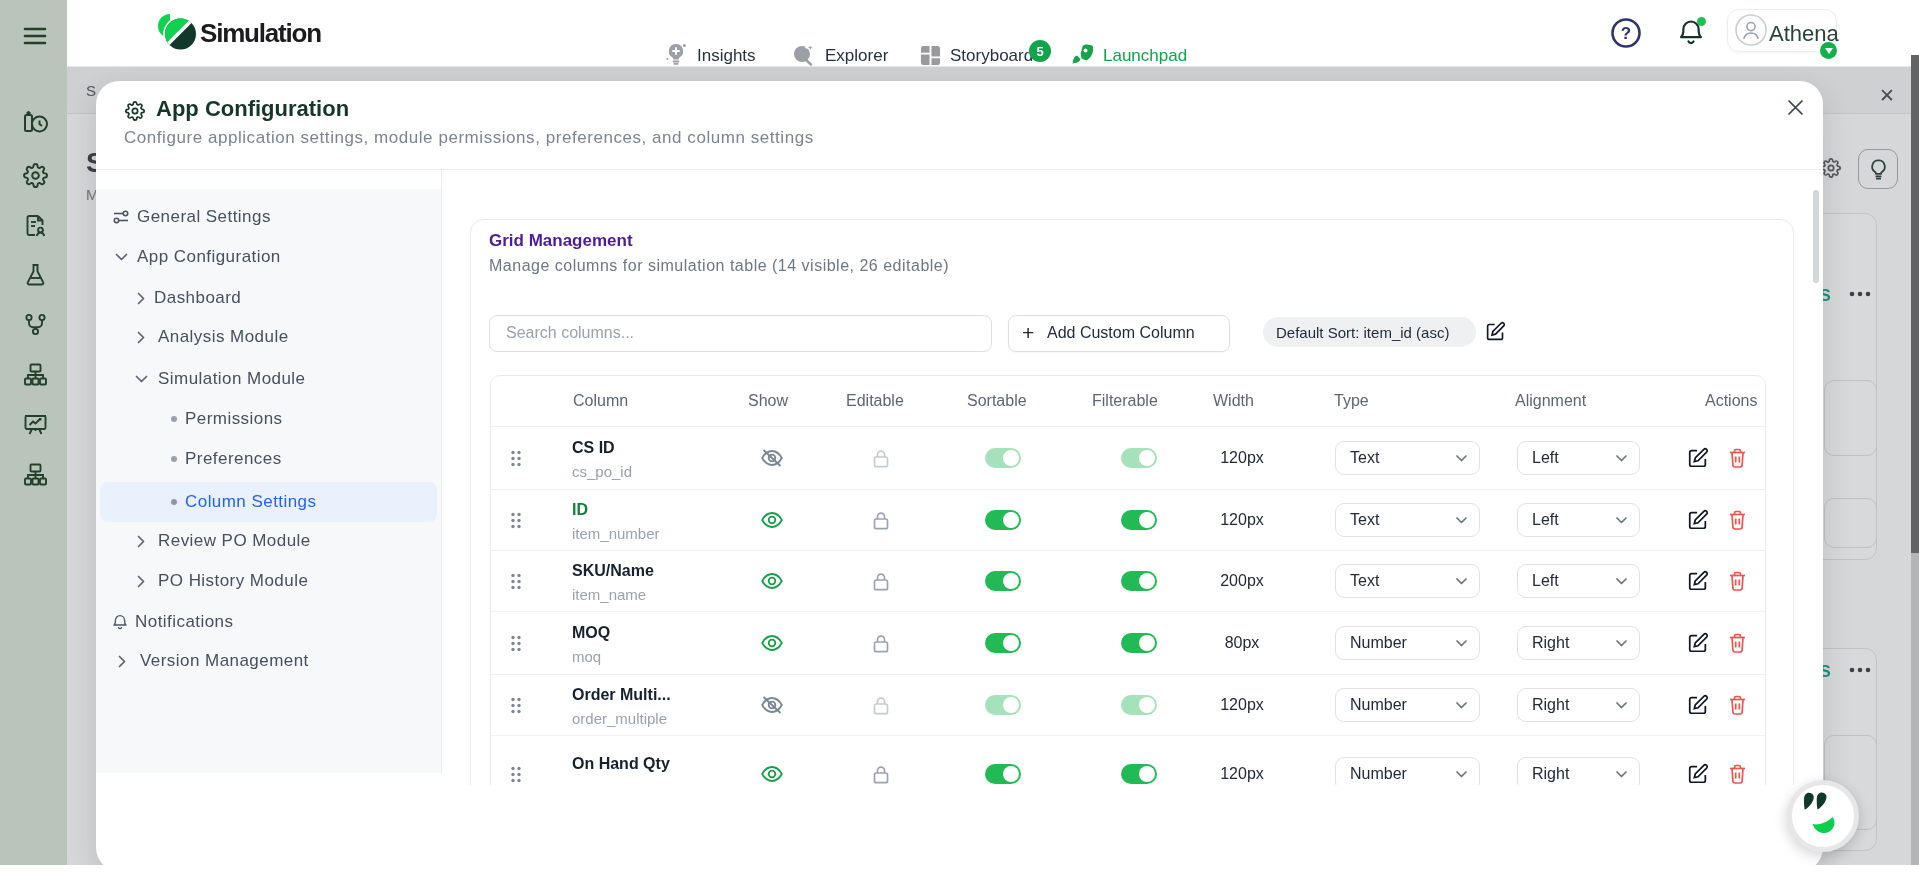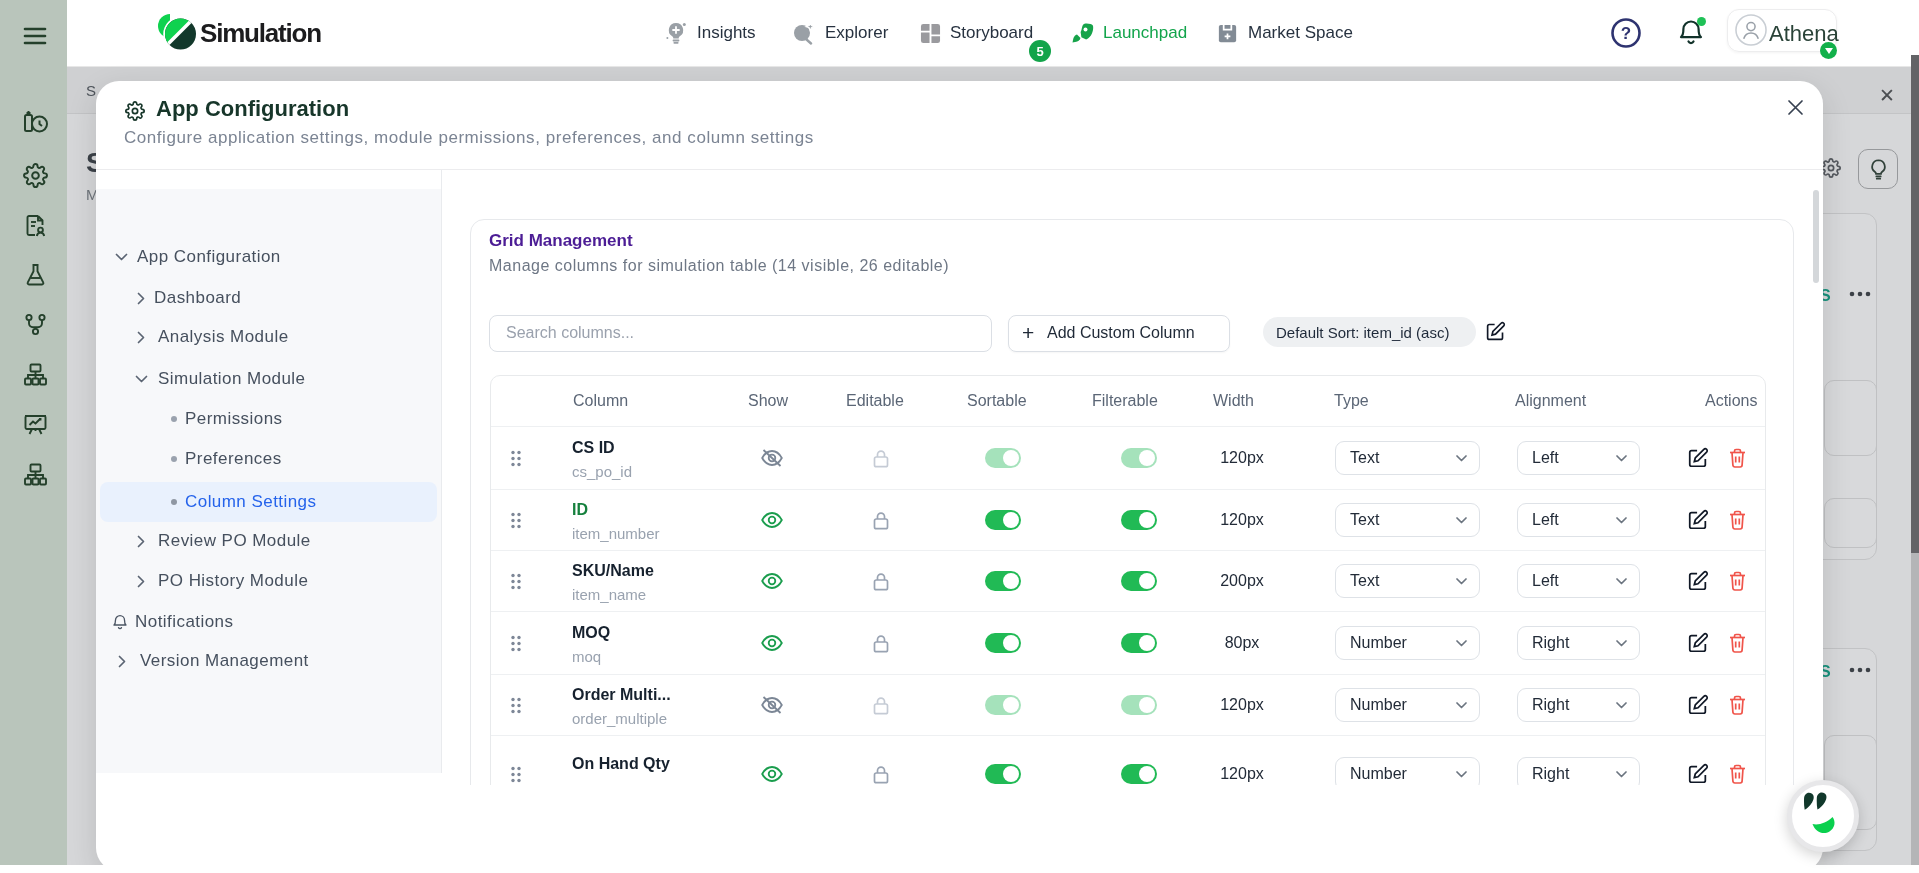--- a/index.html
+++ b/index.html
@@ -8,21 +8,21 @@
 #stage{position:relative;width:1919px;height:873px;overflow:hidden;}
 
 
 #bg{left:67px;top:67px;width:1844px;height:798px;background:#d6d7d9;}
 #bgstrip{left:67px;top:67px;width:1844px;height:47px;background:#cfd0d2;border-bottom:1px solid #c3c4c6;}
 
 #sidebar{left:0;top:0;width:67px;height:865px;background:#b9c5bb;}
 #sidebar svg{position:absolute;left:23px;}
 
 #navbar{left:67px;top:0;width:1852px;height:67px;background:#fff;border-bottom:1px solid #e7e7e7;}
-.navitem{position:absolute;top:0;height:66px;display:flex;align-items:center;gap:9px;font-size:17px;font-weight:500;color:#273240;}
+.navitem{position:absolute;top:0;height:66px;display:flex;align-items:flex-end;gap:9px;font-size:17px;font-weight:500;color:#273240;}
 .navitem.green{color:#12a44b;}
 
 #modal{left:96px;top:81px;width:1727px;height:790px;background:#fff;border-radius:23px;box-shadow:0 10px 30px rgba(0,0,0,0.13);}
 #mhead{left:0;top:0;width:1727px;height:89px;border-bottom:1px solid #ececee;}
 #mnav{left:0;top:108px;width:345px;height:584px;background:#f7f8fa;}
 #mnavborder{left:345px;top:89px;width:1px;height:603px;background:#e9ebee;}
 .mitem{position:absolute;left:0;width:345px;height:40px;display:flex;align-items:center;font-size:17px;letter-spacing:.45px;color:#46505e;}
 .mitem .ic{display:inline-flex;width:16px;justify-content:center;}
 #mbody{left:346px;top:89px;width:1381px;height:615px;overflow:hidden;}
 #card{position:absolute;left:28px;top:49px;width:1324px;height:760px;border:1px solid #e7e9ec;border-radius:14px;background:#fff;}
@@ -220,30 +220,20 @@
     <div class="navitem green" style="left:1003px;">
       <svg width="24" height="24" viewBox="0 0 24 24">
           <g fill="#16a34a">
             <path d="M13.2 2.5c3.6-1 7.3-.6 8.3.4 1 1 1.4 4.7.4 8.3-.8 2.8-2.4 5.3-4.9 6.6l-5-1.5-1.5-5c1.3-2.5 0-7.8 2.7-8.8z" transform="rotate(8 12 12)"></path>
             <path d="M7 13.5c-1.8.4-3.2 2-3.7 4.2l-.8 3.8 3.8-.8c2.2-.5 3.8-1.9 4.2-3.7z"></path>
             <circle cx="15.5" cy="8.5" r="2" fill="#fff"></circle>
           </g>
         </svg>
       <span>Launchpad</span>
     </div>
-    <div class="navitem" style="left:1149px;">
-      <svg width="23" height="23" viewBox="0 0 24 24">
-          <g fill="none" stroke="#828b95" stroke-width="2">
-            <rect x="3" y="3" width="18" height="18" rx="2" fill="#828b95" stroke="none"></rect>
-            <path d="M8 3v5h8V3" stroke="#fff" stroke-width="1.8" fill="none"></path>
-            <path d="M12 12v6M9 15h6" stroke="#fff" stroke-width="1.8"></path>
-          </g>
-        </svg>
-      <span>Market Space</span>
-    </div>
 
     <svg class="abs" style="left:1543px;top:17px" width="32" height="32" viewBox="0 0 32 32">
         <circle cx="16" cy="16" r="13.5" fill="none" stroke="#2e3370" stroke-width="2.6"></circle>
         <text x="16" y="22" text-anchor="middle" font-size="17" font-weight="700" fill="#2e3370" font-family="Liberation Sans">?</text>
       </svg>
     <svg class="abs" style="left:1607px;top:16px" width="34" height="34" viewBox="0 0 34 34">
         <g fill="none" stroke="#12322a" stroke-width="2.2">
           <path d="M17 5.5a7.6 7.6 0 0 0-7.6 7.6c0 6.2-2.4 8-2.4 8h20s-2.4-1.8-2.4-8A7.6 7.6 0 0 0 17 5.5z" stroke-linejoin="round"></path>
           <path d="M14.5 25.5a2.8 2.8 0 0 0 5 0" stroke-linecap="round"></path>
         </g>
@@ -271,20 +261,33 @@
             <path d="M19.4 15a1.7 1.7 0 0 0 .34 1.87l.06.06a2 2 0 1 1-2.83 2.83l-.06-.06a1.7 1.7 0 0 0-1.87-.34 1.7 1.7 0 0 0-1 1.51V21a2 2 0 1 1-4 0v-.09a1.7 1.7 0 0 0-1-1.51 1.7 1.7 0 0 0-1.87.34l-.06.06a2 2 0 1 1-2.83-2.83l.06-.06a1.7 1.7 0 0 0 .34-1.87 1.7 1.7 0 0 0-1.51-1H3a2 2 0 1 1 0-4h.09a1.7 1.7 0 0 0 1.51-1 1.7 1.7 0 0 0-.34-1.87l-.06-.06a2 2 0 1 1 2.83-2.83l.06.06a1.7 1.7 0 0 0 1.87.34h0a1.7 1.7 0 0 0 1-1.51V3a2 2 0 1 1 4 0v.09a1.7 1.7 0 0 0 1 1.51h0a1.7 1.7 0 0 0 1.87-.34l.06-.06a2 2 0 1 1 2.83 2.83l-.06.06a1.7 1.7 0 0 0-.34 1.87v0a1.7 1.7 0 0 0 1.51 1H21a2 2 0 1 1 0 4h-.09a1.7 1.7 0 0 0-1.51 1z"></path>
           </g>
         </svg>
       <div class="abs" style="left:60px;top:15px;font-size:22px;font-weight:700;color:#17362a;">App Configuration</div>
       <div class="abs" style="left:28px;top:47px;font-size:17px;letter-spacing:.55px;color:#7b8493;">Configure application settings, module permissions, preferences, and column settings</div>
       <svg class="abs" style="left:1691px;top:18px" width="17" height="17" viewBox="0 0 17 17">
           <path d="M2 2l13 13M15 2L2 15" stroke="#374151" stroke-width="1.7" stroke-linecap="round"></path>
         </svg>
     </div>
     <div class="abs" id="mnav">
+      <div class="mitem" style="top:8px;">
+          <span class="ic" style="margin-left:17px;">
+            <svg width="16" height="16" viewBox="0 0 16 16">
+              <g stroke="#4b5563" stroke-width="1.6" fill="none">
+                <line x1="1" y1="4.5" x2="10" y2="4.5"></line>
+                <circle cx="12.5" cy="4.5" r="2.2"></circle>
+                <line x1="15" y1="11.5" x2="6" y2="11.5"></line>
+                <circle cx="3.5" cy="11.5" r="2.2"></circle>
+              </g>
+            </svg>
+          </span>
+          <span style="margin-left:8px;">General Settings</span>
+        </div>
       <div class="mitem" style="top:48px;">
           <span class="ic" style="margin-left:17px;">
             <svg width="13" height="8" viewBox="0 0 13 8">
               <path d="M1.5 1.5L6.5 6.5L11.5 1.5" stroke="#5b6473" stroke-width="1.7" fill="none" stroke-linecap="round" stroke-linejoin="round"></path>
             </svg>
           </span>
           <span style="margin-left:8px;">App Configuration</span>
         </div>
       <div class="mitem" style="top:89px;">
           <span class="ic" style="margin-left:37px;">

